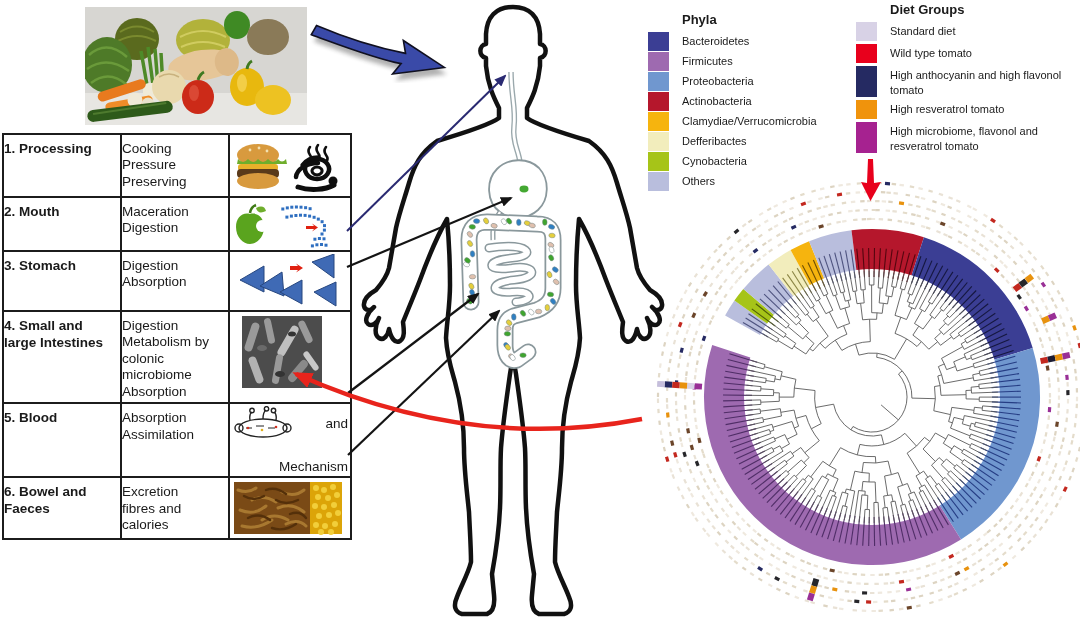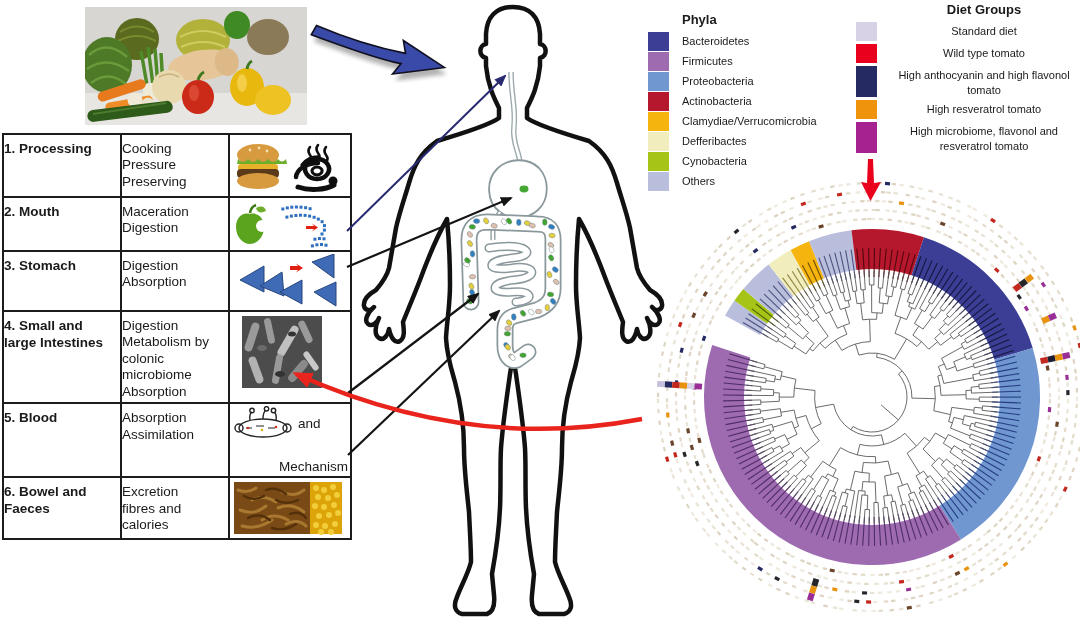--- a/index.html
+++ b/index.html
@@ -14,21 +14,21 @@
   .iconcell{width:116px;padding:2px !important;}
   
   .legend{position:absolute;}
   .legend-title{font-weight:bold;font-size:13px;margin:0 0 5px 34px;}
   .lrow{display:flex;align-items:stretch;margin-bottom:1px;}
   .sw{width:21px;min-height:19px;margin-right:13px;flex:0 0 21px;}
   .llabel{font-size:11px;line-height:14.6px;padding-top:2px;}
   #phyla-legend{left:648px;top:12px;width:205px;}
   #phyla-legend .llabel{line-height:19px;padding-top:0;}
   #phyla-legend .sw{min-height:19px;}
-  #diet-legend{left:856px;top:2px;width:222px;text-align:center;}
+  #diet-legend{left:856px;top:2px;width:222px;}
   #diet-legend .lrow{margin-bottom:3px;}
   #diet-legend .llabel{width:196px;}
   svg{display:block;}
   .noptr{pointer-events:none;}
 </style>
 </head>
 <body>
 
 <div id="canvas">
 
@@ -207,21 +207,21 @@
             <ellipse cx="48" cy="60" rx="5" ry="3" fill="#333"></ellipse>
           </g>
         </svg>
       </td>
     </tr>
     <tr style="height:46px">
       <td class="stage">5. Blood</td>
       <td class="proc">Absorption
 Assimilation</td>
       <td class="iconcell">
-        <div style="display:flex;align-items:center;">
+        <div style="display:flex;align-items:center;justify-content:space-between;">
           <svg width="62" height="34" viewBox="0 0 62 34">
             <g stroke="#222" fill="none" stroke-width="1.4">
               <ellipse cx="31" cy="22" rx="24" ry="9"></ellipse>
               <circle cx="7" cy="22" r="4"></circle>
                   <circle cx="55" cy="22" r="4"></circle>
               <path d="M18,14 q-1,-6 2,-8 M31,13 q0,-7 3,-9 M44,14 q1,-6 -2,-8"></path>
               <circle cx="20" cy="4.5" r="2.2"></circle>
                   <circle cx="34.5" cy="2.8" r="2.2"></circle>
                   <circle cx="41.5" cy="4.5" r="2.2"></circle>
               <path d="M14,22 h6 M24,20 h8 M36,22 h7" stroke-width="1"></path>

